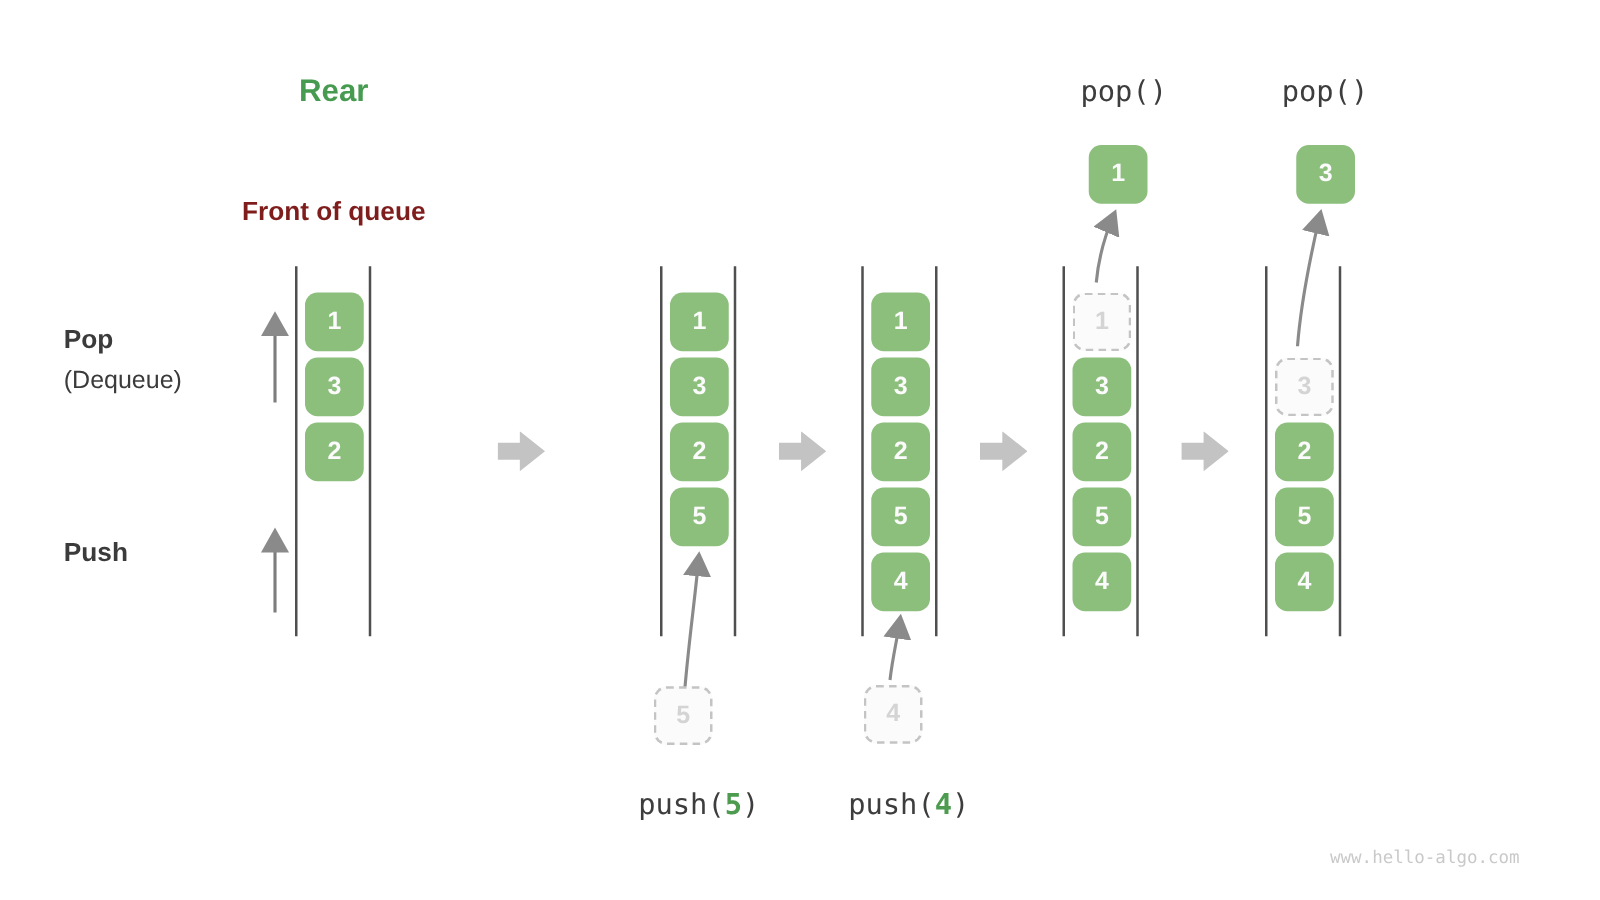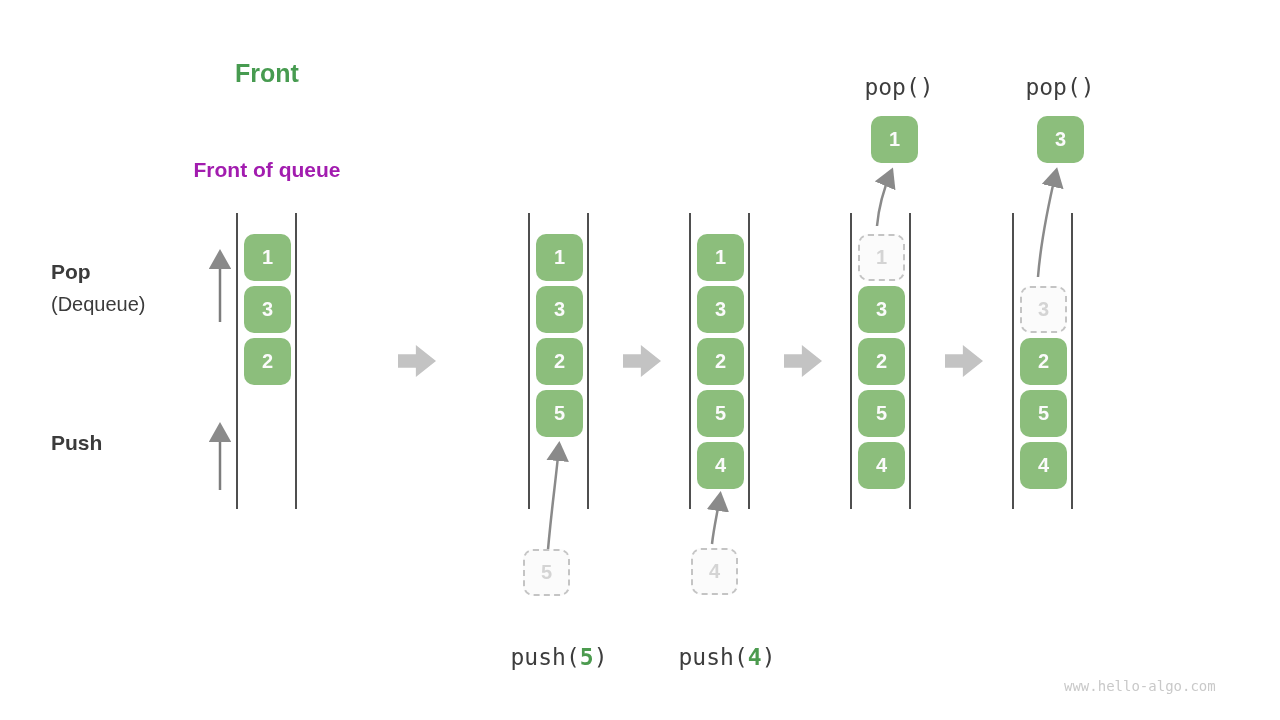--- a/index.html
+++ b/index.html
@@ -7,21 +7,21 @@
     position:relative; width:1280px; height:720px; background:#ffffff;
     overflow:hidden; font-family:"Liberation Sans", sans-serif;
   }
   .abs { position:absolute; }
 
   .title {
     font-size:25px; font-weight:bold; color:#479B50;
     width:240px; text-align:center;
   }
   .caption {
-    font-size:21px; font-weight:bold; color:#a21caf;
+    font-size:21px; font-weight:bold; color:#7f1d1d;
     width:240px; text-align:center;
   }
   .side-label { width:180px; color:#3b3b3b; }
   .side-label .main { font-size:21px; font-weight:bold; display:block; }
   .side-label .sub  { font-size:20px; font-weight:normal; display:block; margin-top:9px; }
 
   .rails {
     border-left:2px solid #4f4f4f; border-right:2px solid #4f4f4f;
     width:57px; height:296px; top:213px;
   }
@@ -32,21 +32,20 @@
     font-size:20px; font-weight:bold;
     display:flex; align-items:center; justify-content:center;
     box-sizing:border-box;
   }
   .cell.dashed {
     background:#fbfbfb; border:2px dashed #c4c4c4; color:#d4d4d4;
   }
   .op-label {
     font-size:23px; color:#3d3d3d; width:140px; text-align:center;
     font-family:"DejaVu Sans Mono", monospace;
-    margin-top:13px;
   }
   .op-label .arg { color:#4C9B4F; font-weight:bold; }
 
   .block-arrow {
     width:38px; height:32px; background:#c3c3c3;
     clip-path:polygon(0 29%, 47% 29%, 47% 0, 100% 50%, 47% 100%, 47% 71%, 0 71%);
   }
 
   .watermark {
     font-family:"DejaVu Sans Mono", monospace;
@@ -72,21 +71,21 @@
 
     <path d="M 547 562 C 550 520, 556 480, 559 446" fill="none" stroke="#8a8a8a" stroke-width="2.5" marker-end="url(#ah)"></path>
 
     <path d="M 712 544 C 714 526, 718 510, 720 496" fill="none" stroke="#8a8a8a" stroke-width="2.5" marker-end="url(#ah)"></path>
 
     <path d="M 877 226 C 879 204, 885 186, 891 172" fill="none" stroke="#8a8a8a" stroke-width="2.5" marker-end="url(#ah)"></path>
 
     <path d="M 1038 277 C 1041 238, 1049 202, 1056 172" fill="none" stroke="#8a8a8a" stroke-width="2.5" marker-end="url(#ah)"></path>
   </svg>
 
-  <div class="abs title" style="left:147px; top:59px;">Front</div>
+  <div class="abs title" style="left:147px; top:59px;">Rear</div>
   <div class="abs caption" style="left:147px; top:158px;">Front of queue</div>
   <div class="abs side-label" style="left:51px; top:260px;">
     <span class="main">Pop</span>
     <span class="sub">(Dequeue)</span>
   </div>
   <div class="abs side-label" style="left:51px; top:431px;">
     <span class="main">Push</span>
   </div>
 
   <div class="abs rails" style="left:236px;"></div>

